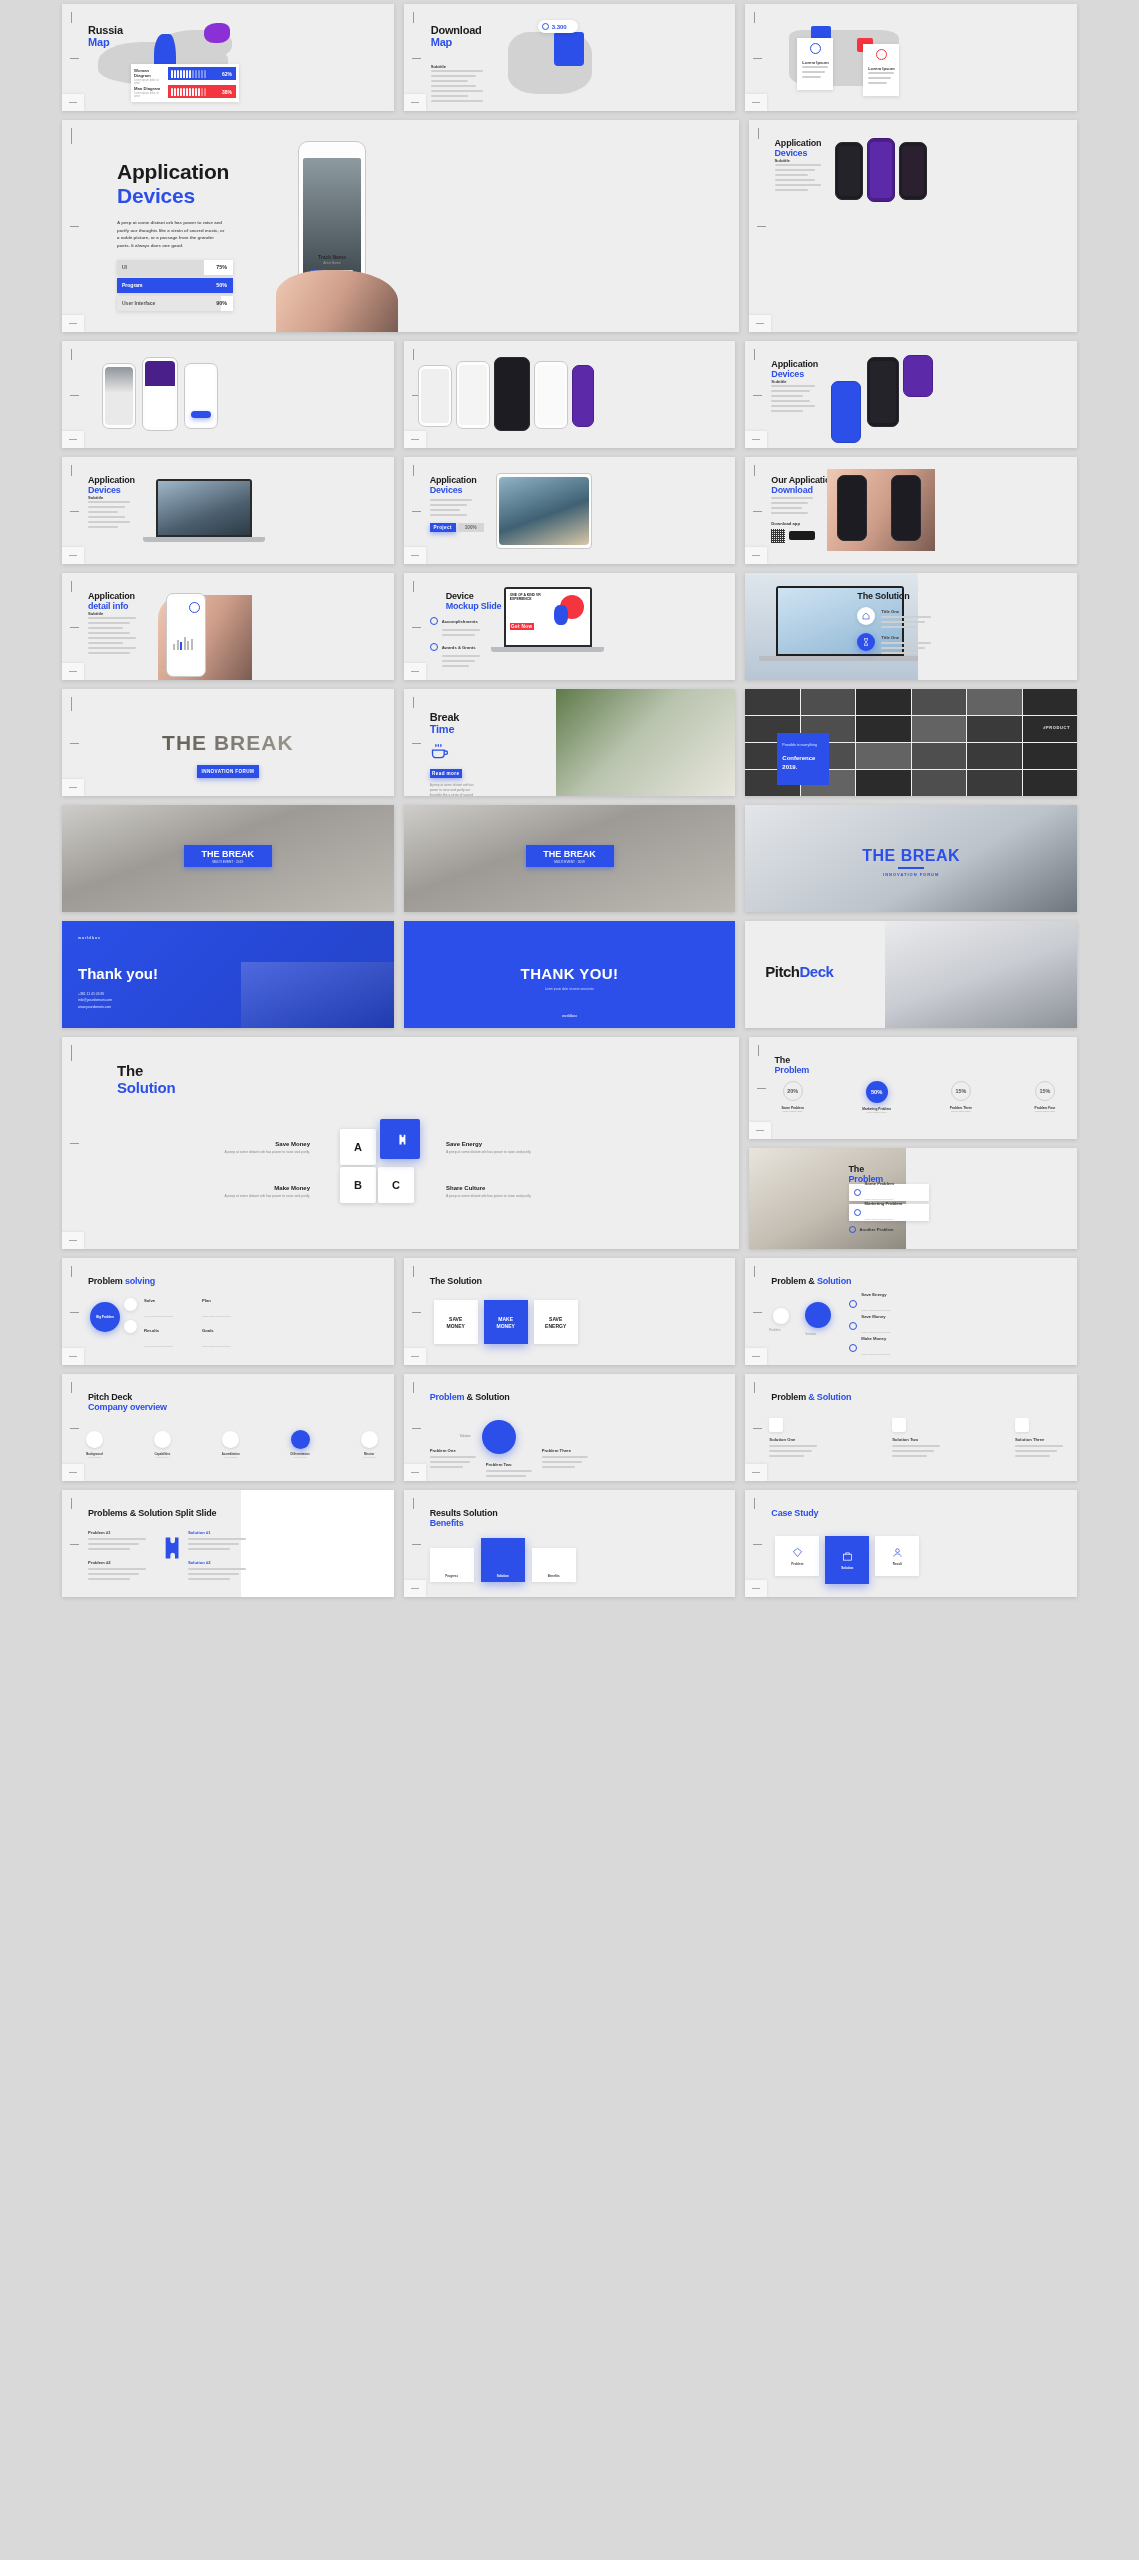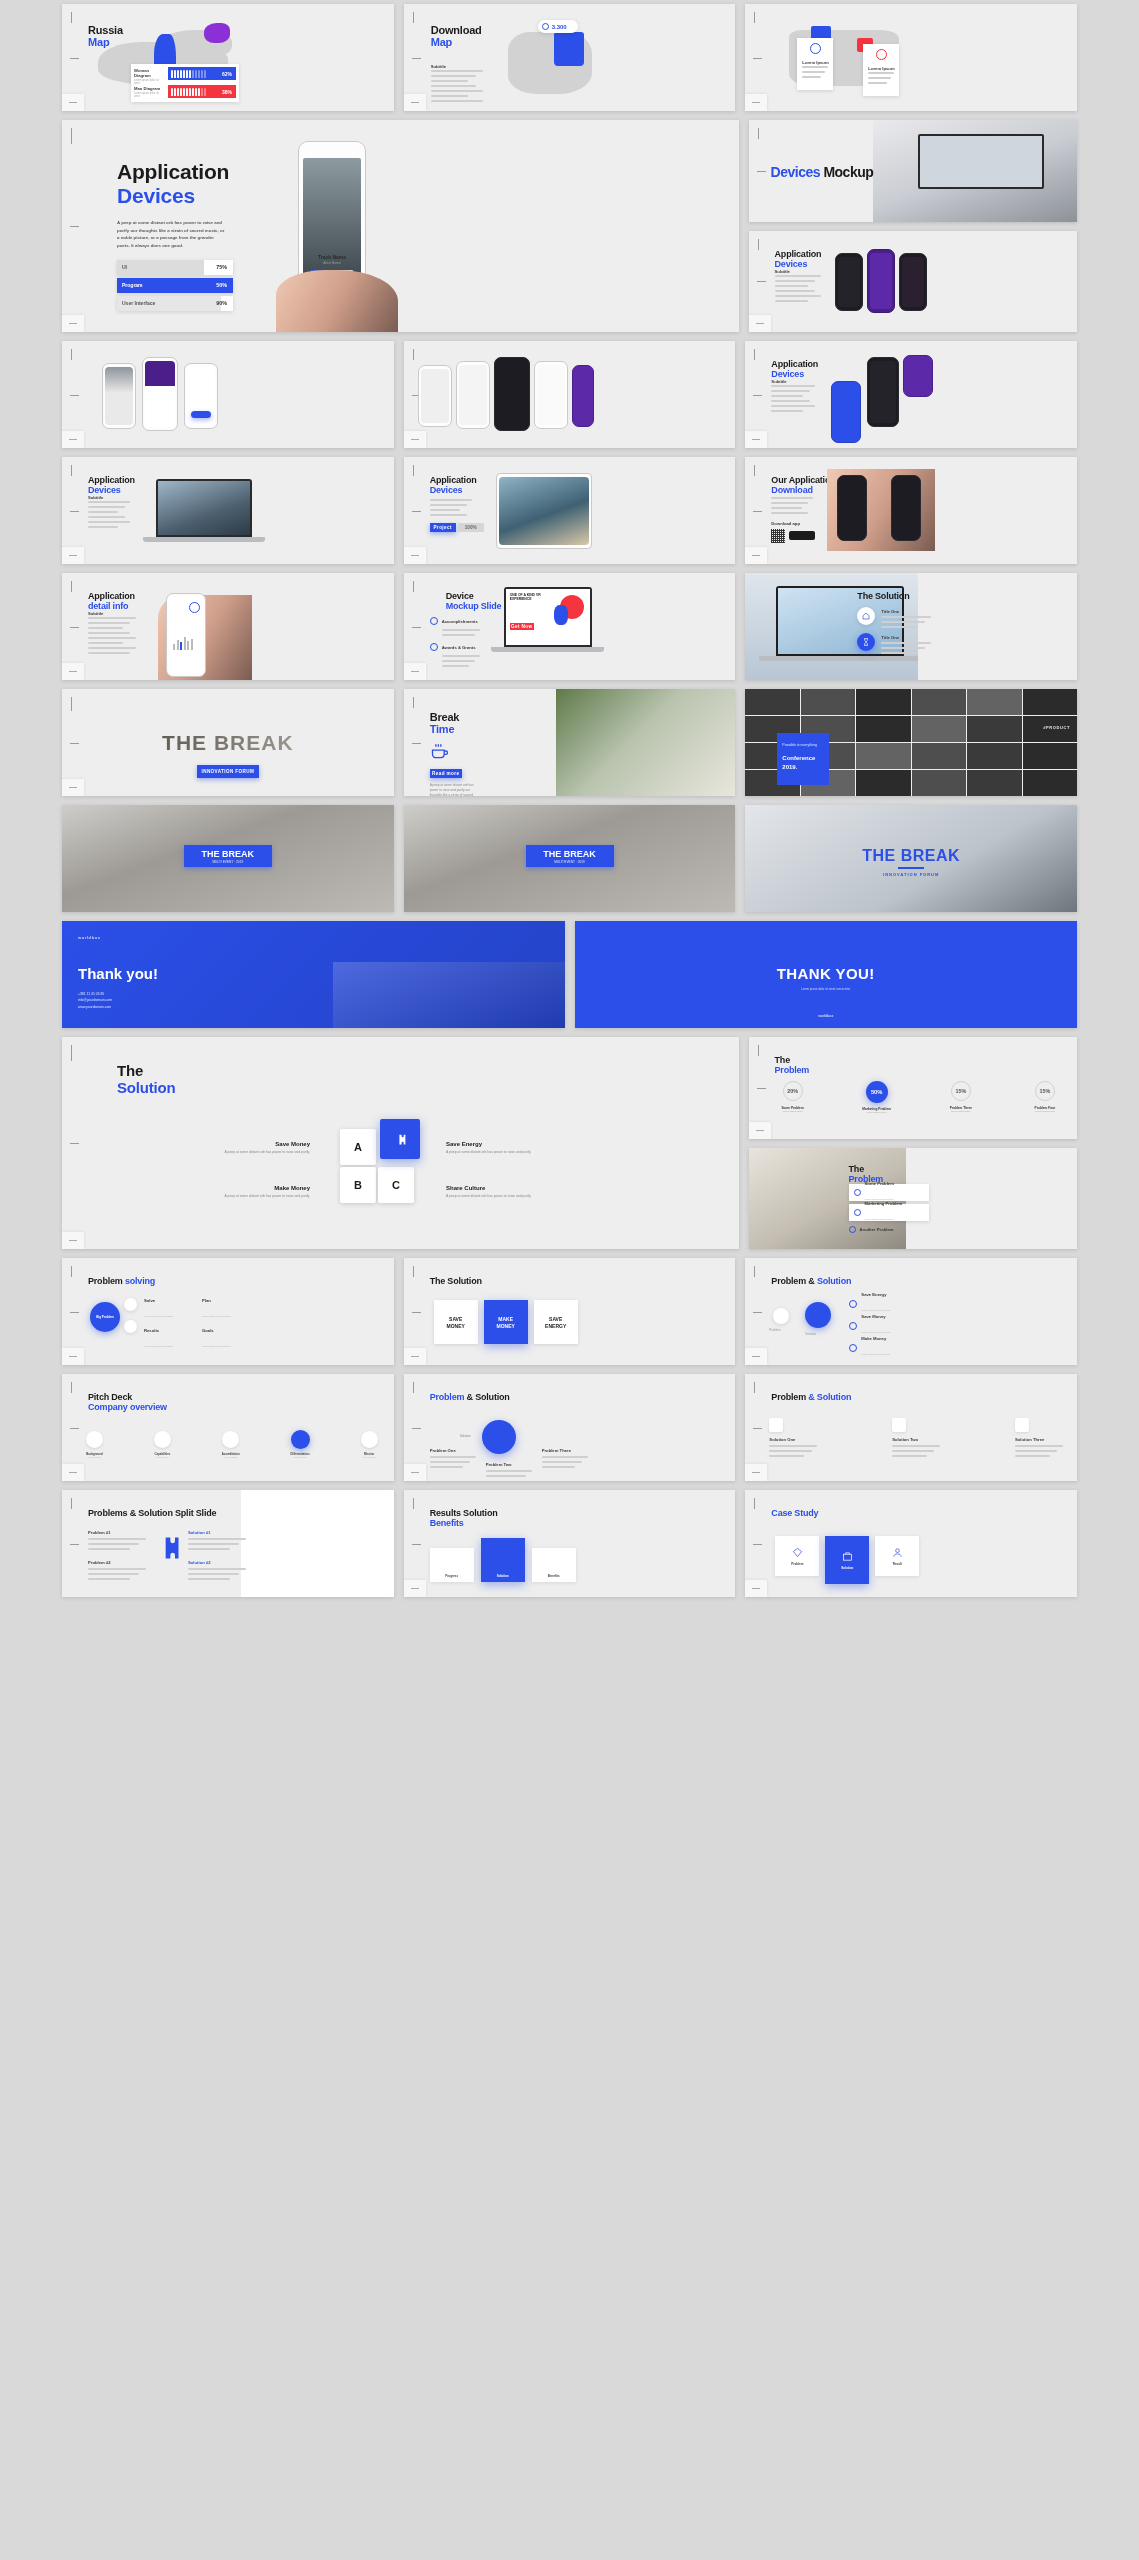--- a/index.html
+++ b/index.html
@@ -249,33 +249,20 @@
           <span style="width:5px;height:6px;background:#777;clip-path:polygon(0 0,100% 50%,0 100%);"></span>
           <span style="width:7px;height:8px;background:#2b2b2b;"></span>
           <span style="width:5px;height:6px;background:#777;clip-path:polygon(0 0,100% 50%,0 100%);"></span>
         </div>
         <div style="position:absolute;left:50%;bottom:5px;transform:translateX(-50%);width:14px;height:14px;border:1px solid #ccc;border-radius:50%;"></div>
       </div>
       <div class="photo ppl" style="left:214px;top:150px;width:122px;height:62px;border-radius:40% 50% 0 0;"></div>
     </div>
 
     <div class="col-stack">
-      <div class="slide small">
-        <div class="tick-tl"></div>
-        <div class="tick-ml"></div>
-        <div class="photo desk" style="right:0;top:0;width:62%;height:100%;">
-          <div class="laptop" style="left:22%;top:14%;width:62%;height:54%;border-radius:2px;">
-              <div class="scr"></div>
-            </div>
-        </div>
-        <div class="bigtxt" style="left:22px;top:44px;font-size:14px;">
-          <span style="color:#2B4FE8;">Devices</span>
-          <span style="color:#1b1b1b;">Mockup</span>
-        </div>
-      </div>
 
       <div class="slide small">
         <div class="tick-tl"></div>
         <div class="tick-ml"></div>
         <div class="corner-bl"></div>
         <div class="ttl t-sm" style="left:26px;top:18px;">
           <span>Application</span>
           <span class="b">Devices</span>
         </div>
         <div class="lbl" style="left:26px;top:38px;">Subtitle</div>
@@ -635,20 +622,26 @@
       </div>
     </div>
 
     <div class="slide">
       <div style="position:absolute;inset:0;background:#2B4FE8;"></div>
       <div style="position:absolute;left:0;right:0;top:44px;text-align:center;font-size:15px;font-weight:bold;color:#fff;letter-spacing:.4px;">THANK YOU!</div>
       <div style="position:absolute;left:0;right:0;top:66px;text-align:center;font-size:2.8px;color:#cfd9ff;">Lorem ipsum dolor sit amet consectetur</div>
       <div style="position:absolute;left:0;right:0;bottom:10px;text-align:center;font-size:3.4px;font-weight:bold;color:#cfd9ff;">worldbox</div>
     </div>
 
+    <div class="slide">
+      <div class="photo desk" style="right:0;top:0;width:58%;height:100%;"></div>
+      <div class="bigtxt" style="left:20px;top:42px;font-size:15px;">
+        <span style="color:#1b1b1b;">Pitch</span><span style="color:#2B4FE8;">Deck</span>
+      </div>
+    </div>
   </div>
 
   <div class="row r9">
     <div class="slide wide">
       <div class="tick-tl" style="height:16px;"></div>
       <div class="tick-ml"></div>
       <div class="corner-bl"></div>
       <div class="ttl" style="left:55px;top:26px;font-size:15px;">
         <span>The</span>
         <span class="b">Solution</span>

